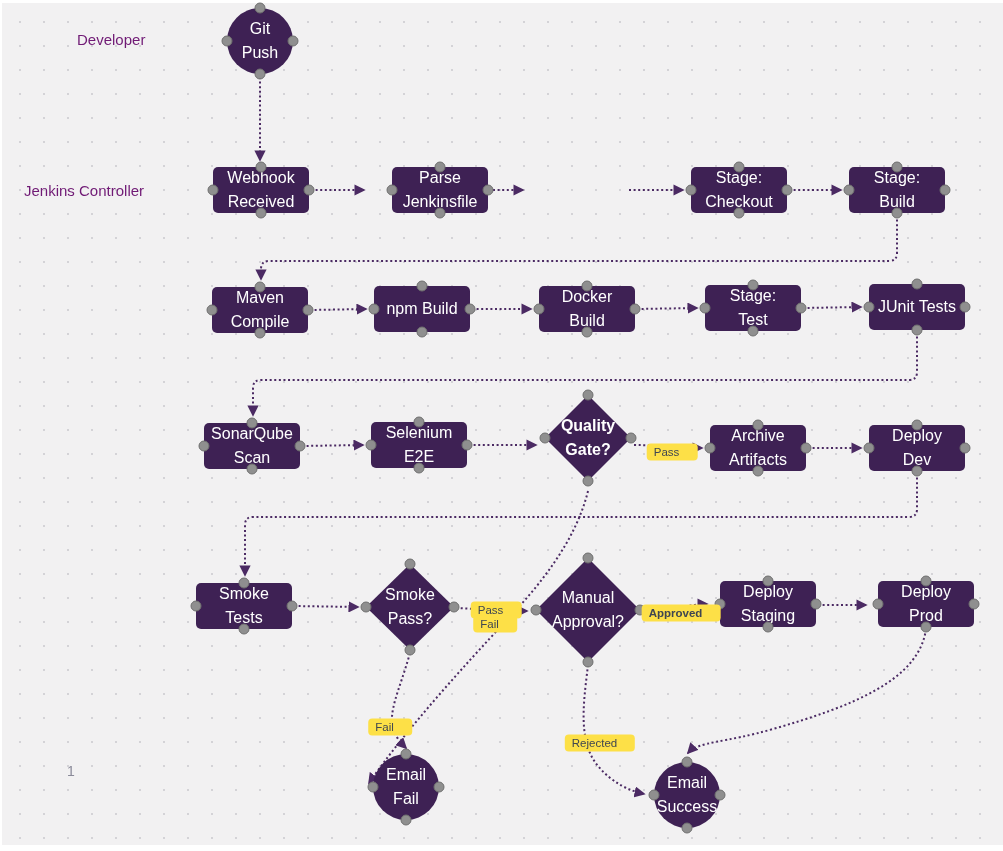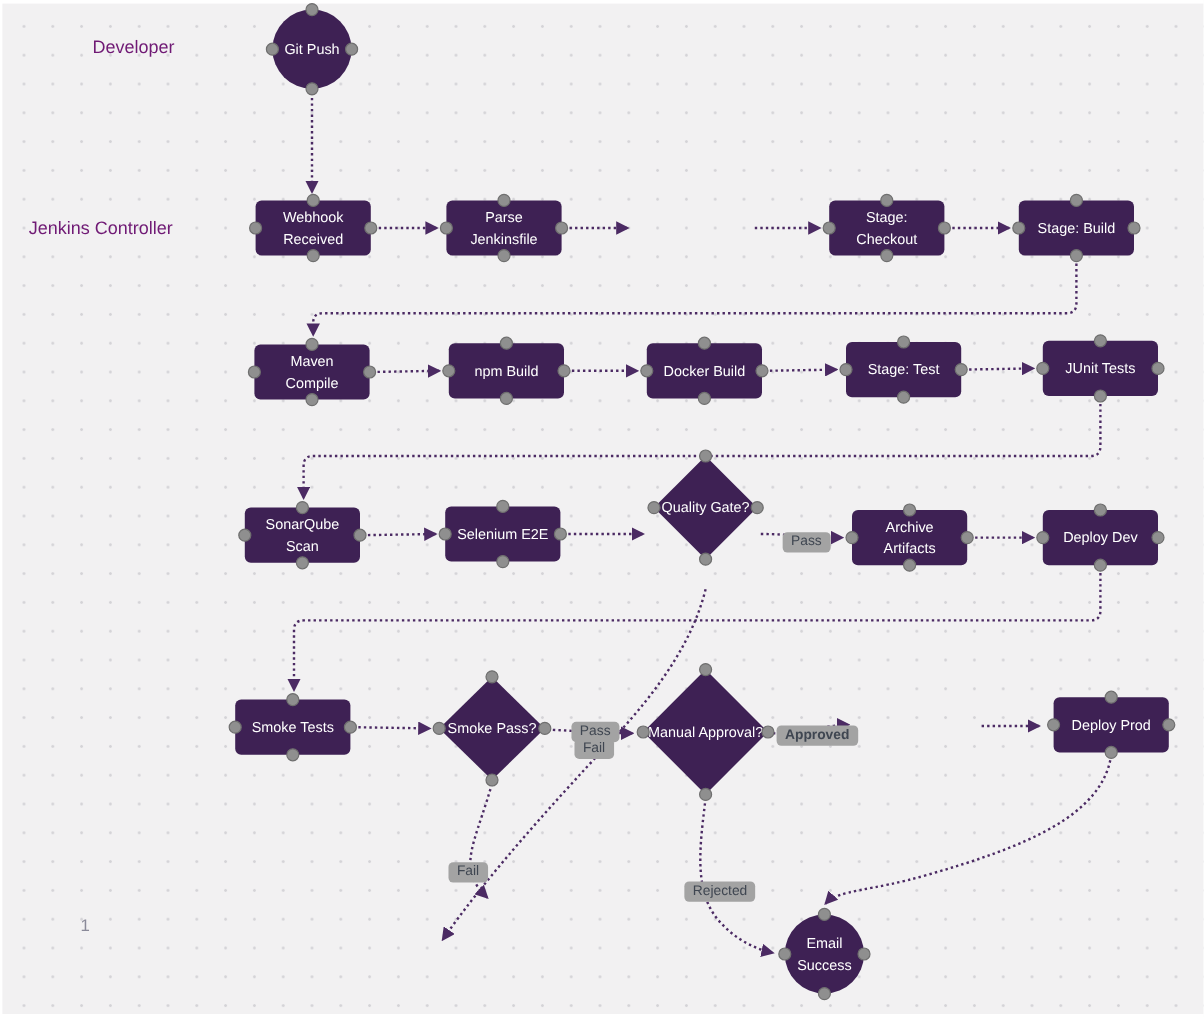--- a/index.html
+++ b/index.html
@@ -9,30 +9,30 @@
     background-color:#f2f1f2;
     background-image:radial-gradient(#d4d3d7 1px,transparent 1.3px);
     background-size:24px 24px;background-position:6px 7px;}
   #edges{position:absolute;left:0;top:0;width:1003px;height:851px;z-index:1;}
   .edge{fill:none;stroke:#4b2a63;stroke-width:2;stroke-dasharray:2 2.6;}
   .node{position:absolute;z-index:2;}
   .node .shape{position:absolute;inset:0;background:#3e2154;border-radius:5px;}
   .node.circle .shape{border-radius:50%;}
   .node.diamond .shape{border-radius:0;clip-path:polygon(50% 0,100% 50%,50% 100%,0 50%);}
   .node .label{position:absolute;inset:0;display:flex;align-items:center;justify-content:center;
-    text-align:center;color:#ffffff;font-size:12px;line-height:1.5;padding:0 9px;z-index:2;}
+    text-align:center;color:#ffffff;font-size:16px;line-height:1.5;padding:0 9px;z-index:2;}
   .node.diamond .label{padding:0 3px;}
   .handle{position:absolute;width:11px;height:11px;border-radius:50%;background:#8f8f8f;
     border:1px solid #6f6f6f;box-sizing:border-box;z-index:3;}
   .handle-top{left:50%;top:0;transform:translate(-50%,-50%);}
   .handle-right{left:100%;top:50%;transform:translate(-50%,-50%);}
   .handle-bottom{left:50%;top:100%;transform:translate(-50%,-50%);}
   .handle-left{left:0;top:50%;transform:translate(-50%,-50%);}
-  .edge-label{position:absolute;transform:translate(-50%,-50%);background:#a3a3a3;
-    border-radius:4px;padding:2px 7px 3px 7px;font-size:11.5px;color:#3f4651;z-index:4;white-space:nowrap;}
+  .edge-label{position:absolute;transform:translate(-50%,-50%);background:#fde047;
+    border-radius:4px;padding:2px 18px 3px 7px;font-size:11.5px;color:#3f4651;z-index:4;white-space:nowrap;}
   .edge-label.under{z-index:3;}
   .lane-label{position:absolute;color:#701a75;font-size:15px;z-index:2;white-space:nowrap;text-align:center;}
   .page-number{position:absolute;color:#8a8a99;font-size:14px;z-index:2;}
 </style>
 </head>
 <body>
 
 <div id="stage">
   <div id="canvas"></div>
 
@@ -82,21 +82,21 @@
     </div>
 
   <div class="node rect" style="left:213px;top:167px;width:96px;height:46px;">
     <div class="shape"></div>
     <div class="label">Webhook Received</div>
   <span class="handle handle-top"></span>
       <span class="handle handle-right"></span>
       <span class="handle handle-bottom"></span>
       <span class="handle handle-left"></span>
     </div>
-  <div class="node rect" style="left:372px;top:167px;width:96px;height:46px;text-decoration:underline;">
+  <div class="node rect" style="left:392px;top:167px;width:96px;height:46px;text-decoration:underline;">
     <div class="shape"></div>
     <div class="label">Parse Jenkinsfile</div>
   <span class="handle handle-top"></span>
       <span class="handle handle-right"></span>
       <span class="handle handle-bottom"></span>
       <span class="handle handle-left"></span>
     </div>
   <div class="node rect" style="left:691px;top:167px;width:96px;height:46px;">
     <div class="shape"></div>
     <div class="label">Stage: Checkout</div>
@@ -164,21 +164,21 @@
       <span class="handle handle-left"></span>
     </div>
   <div class="node rect" style="left:371px;top:422px;width:96px;height:46px;">
     <div class="shape"></div>
     <div class="label">Selenium E2E</div>
   <span class="handle handle-top"></span>
       <span class="handle handle-right"></span>
       <span class="handle handle-bottom"></span>
       <span class="handle handle-left"></span>
     </div>
-  <div class="node diamond" style="left:545px;top:380px;width:86px;height:86px;">
+  <div class="node diamond" style="left:545px;top:395px;width:86px;height:86px;font-weight:bold;">
     <div class="shape"></div>
     <div class="label">Quality Gate?</div>
   <span class="handle handle-top"></span>
       <span class="handle handle-right"></span>
       <span class="handle handle-bottom"></span>
       <span class="handle handle-left"></span>
     </div>
   <div class="node rect" style="left:710px;top:425px;width:96px;height:46px;">
     <div class="shape"></div>
     <div class="label">Archive Artifacts</div>
@@ -213,29 +213,45 @@
       <span class="handle handle-left"></span>
     </div>
   <div class="node diamond" style="left:366px;top:564px;width:88px;height:86px;">
     <div class="shape"></div>
     <div class="label">Smoke Pass?</div>
   <span class="handle handle-top"></span>
       <span class="handle handle-right"></span>
       <span class="handle handle-bottom"></span>
       <span class="handle handle-left"></span>
     </div>
+  <div class="node rect" style="left:720px;top:581px;width:96px;height:46px;">
+    <div class="shape"></div>
+    <div class="label">Deploy Staging</div>
+  <span class="handle handle-top"></span>
+      <span class="handle handle-right"></span>
+      <span class="handle handle-bottom"></span>
+      <span class="handle handle-left"></span>
+    </div>
   <div class="node rect" style="left:878px;top:581px;width:96px;height:46px;">
     <div class="shape"></div>
     <div class="label">Deploy Prod</div>
   <span class="handle handle-top"></span>
       <span class="handle handle-right"></span>
       <span class="handle handle-bottom"></span>
       <span class="handle handle-left"></span>
     </div>
 
+  <div class="node circle" style="left:373px;top:754px;width:66px;height:66px;">
+    <div class="shape"></div>
+    <div class="label">Email Fail</div>
+  <span class="handle handle-top"></span>
+      <span class="handle handle-right"></span>
+      <span class="handle handle-bottom"></span>
+      <span class="handle handle-left"></span>
+    </div>
   <div class="node circle" style="left:654px;top:762px;width:66px;height:66px;">
     <div class="shape"></div>
     <div class="label">Email Success</div>
   <span class="handle handle-top"></span>
       <span class="handle handle-right"></span>
       <span class="handle handle-bottom"></span>
       <span class="handle handle-left"></span>
     </div>
 
   <div class="edge-label" style="left:672px;top:452px;">Pass</div>

